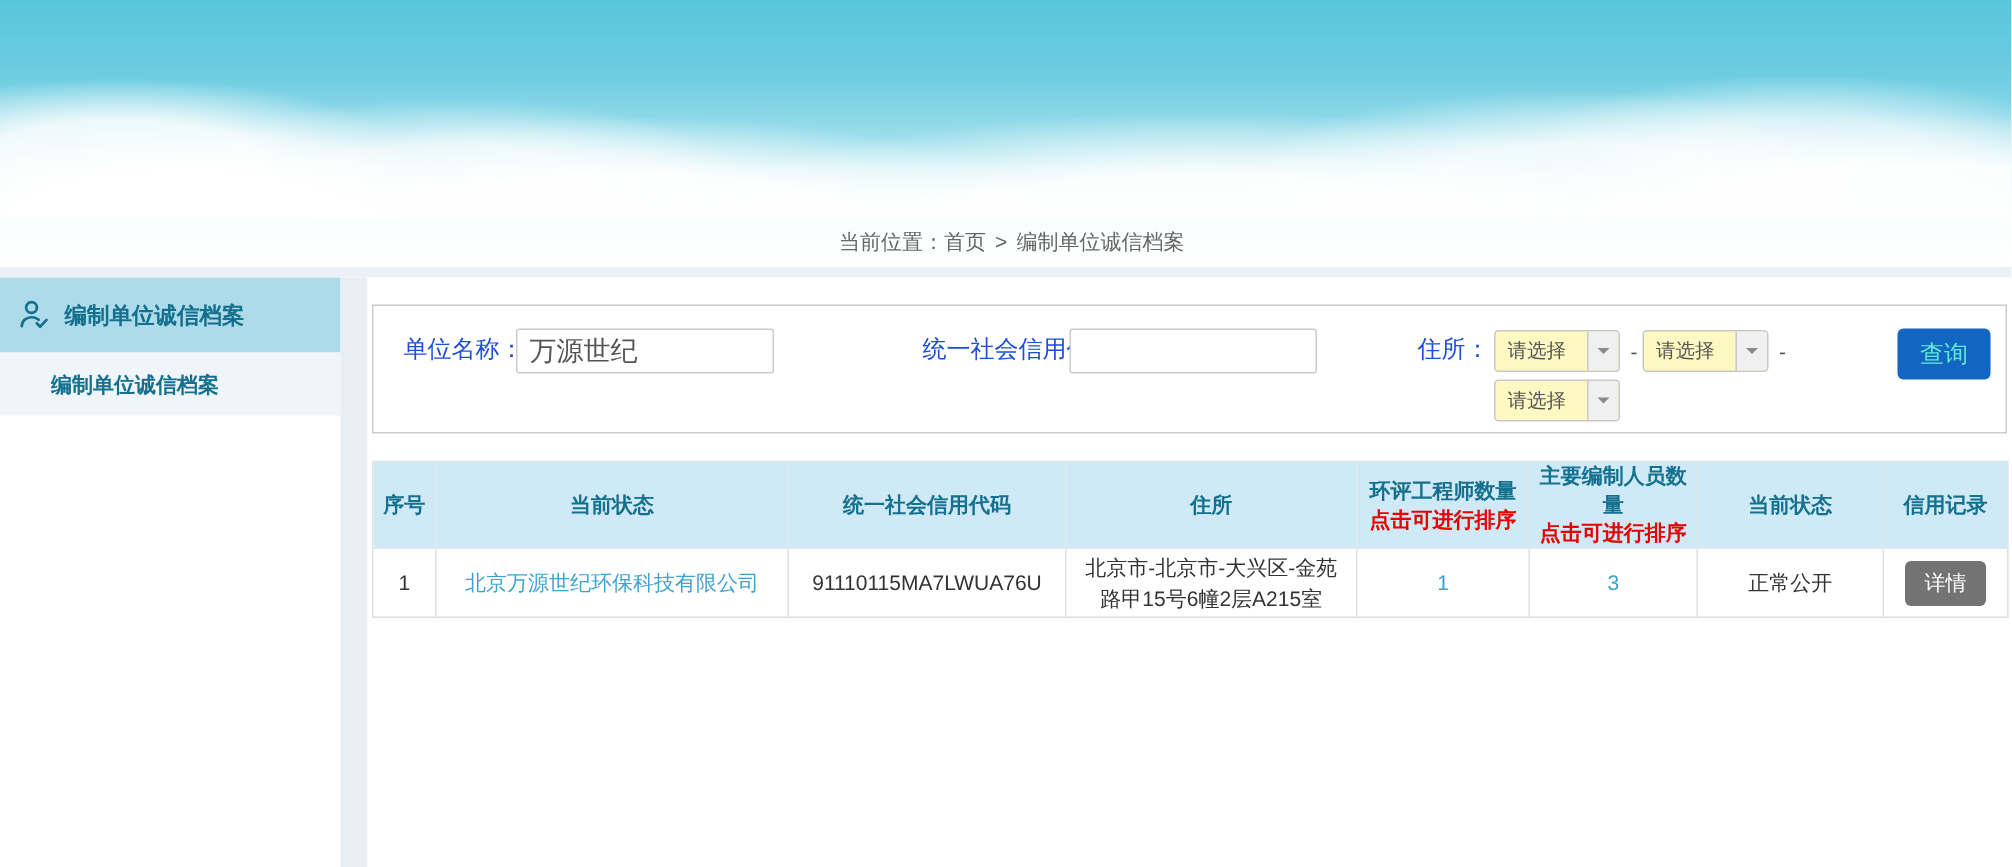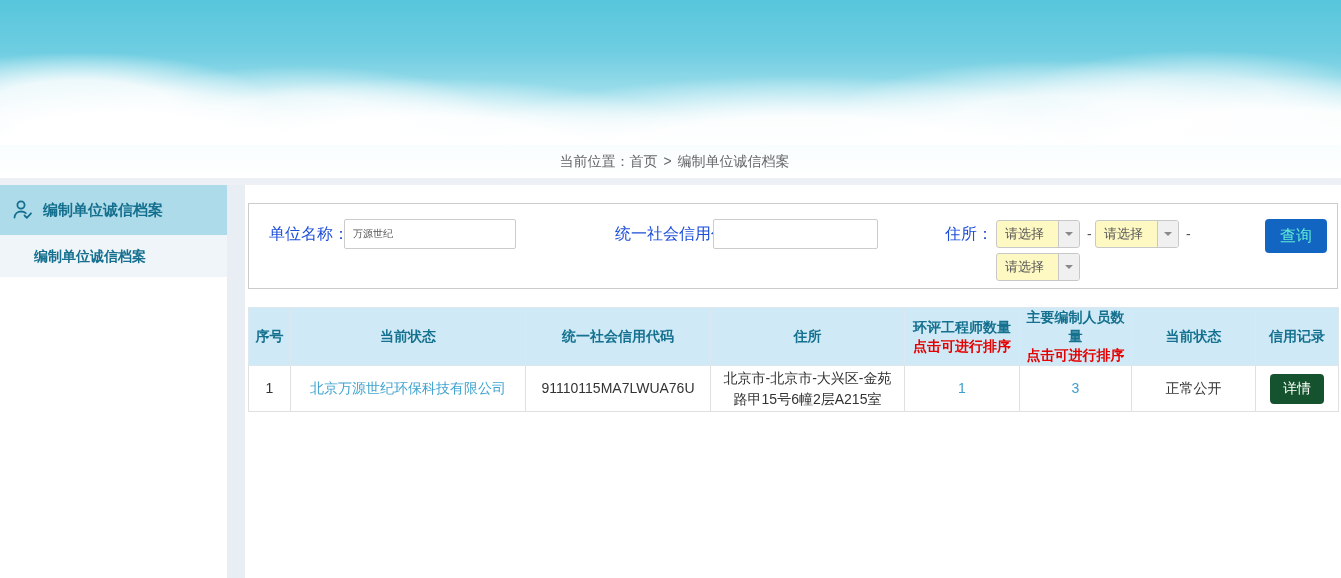--- a/index.html
+++ b/index.html
@@ -44,21 +44,21 @@
   .main { flex:1; position:relative; background:#fff; }
 
   
   .search-panel { position:absolute; left:3px; top:18px; width:1090px; height:86px;
     border:1px solid #cccccc; background:#fff; }
   .search-panel .lbl { position:absolute; top:15px; line-height:30px; font-size:16px; color:#1d4ed8; }
   .lbl-name  { left:20px; }
   .lbl-code  { left:366px; }
   .lbl-addr  { left:696px; }
   .txt { position:absolute; top:15px; height:30px; border:1px solid #ccc; border-radius:2px;
-    font-size:10px; color:#555; padding:0 8px; outline:none;
+    font-size:18px; color:#555; padding:0 8px; outline:none;
     font-family:"Liberation Sans","DejaVu Sans",sans-serif; }
   .txt-name { left:95px;  width:172px; }
   .txt-code { left:464px; width:165px; }
   .combo { position:absolute; width:84px; height:28px; border:1px solid #c8c8c8; border-radius:3px;
     background:#fef9c3; display:flex; overflow:hidden; cursor:pointer;justify-content:flex-end; }
   .combo-1 { left:747px; top:16px; }
   .combo-2 { left:846px; top:16px; }
   .combo-3 { left:747px; top:49px; }
   .combo-text { flex:1; font-size:13px; color:#555; line-height:26px; padding-left:8px; }
   .combo-arrow { width:21px; background:#f0f0f0; border-left:1px solid #c8c8c8;
@@ -74,21 +74,21 @@
   .result-table { position:absolute; left:3px; top:122px; width:1090px;
     border-collapse:collapse; table-layout:fixed; }
   .result-table th { background:#cfeaf6; color:#15718f; font-size:14px; font-weight:bold;
     height:40px; border:1px solid #dde8ee; line-height:19px; padding:0 2px; }
   .result-table td { height:46px; border:1px solid #e0e0e0; text-align:center;
     font-size:14px; color:#333; padding:2px 6px; line-height:1.45; background:#fff; }
   .sort-hint { color:#e60000; font-weight:bold; font-size:14px; }
   .th-click { cursor:pointer; }
   .company-link { color:#3fa3cf; text-decoration:none; cursor:pointer; }
   .num-link { color:#3a9fcd; text-decoration:none; cursor:pointer; }
-  .detail-btn { background:#14532d; color:#fff; border:none; border-radius:4px;
+  .detail-btn { background:#737373; color:#fff; border:none; border-radius:4px;
     padding:6px 13px; font-size:14px; cursor:pointer;
     font-family:"Liberation Sans","DejaVu Sans",sans-serif; }
 </style>
 </head>
 <body>
 
 <div class="banner">
   <div class="banner-inner">
   </div>
 </div>

